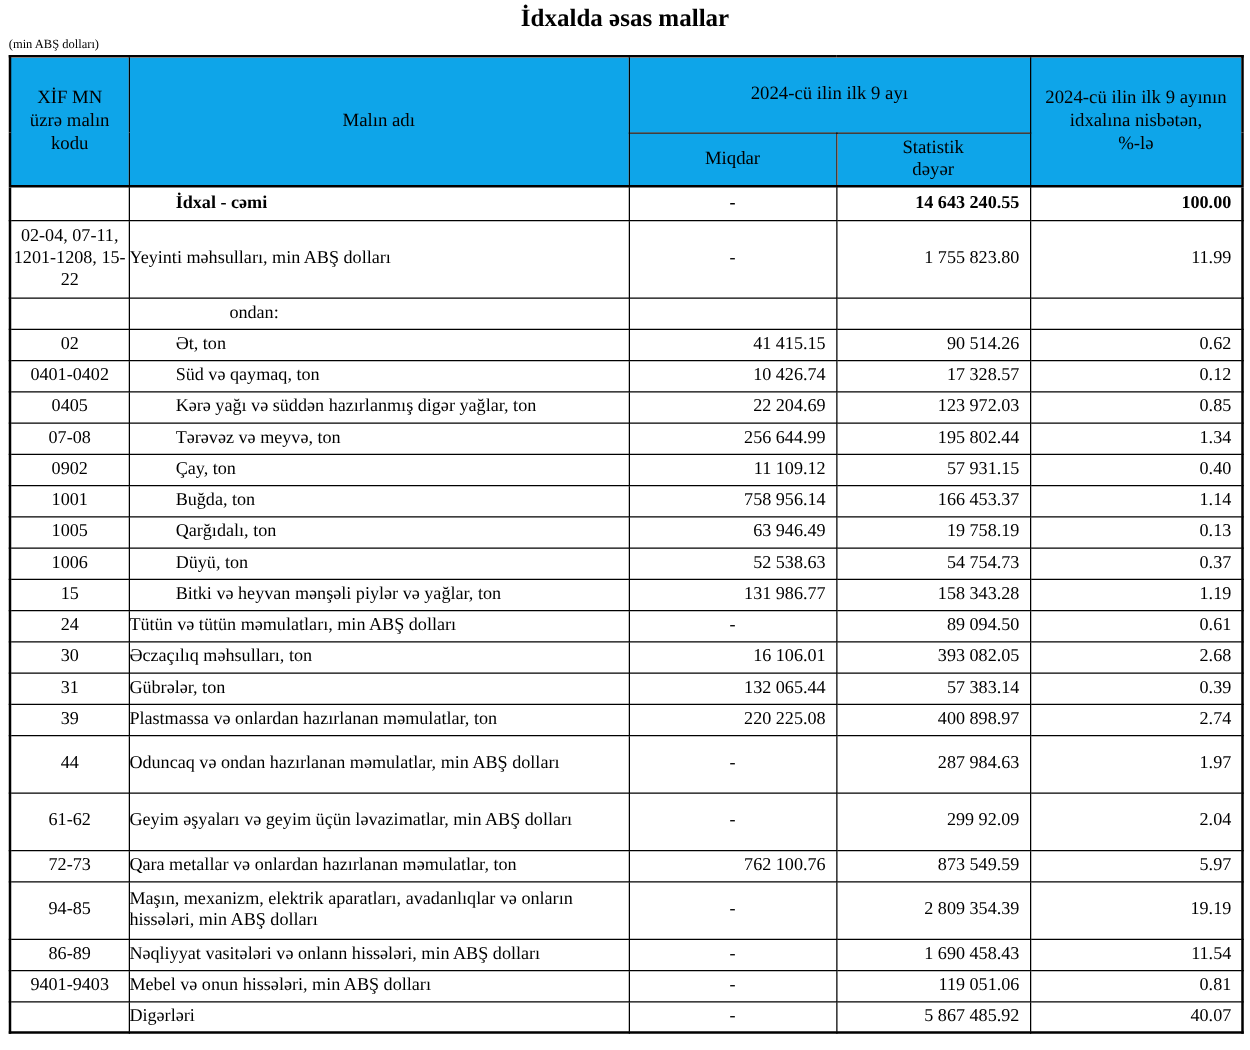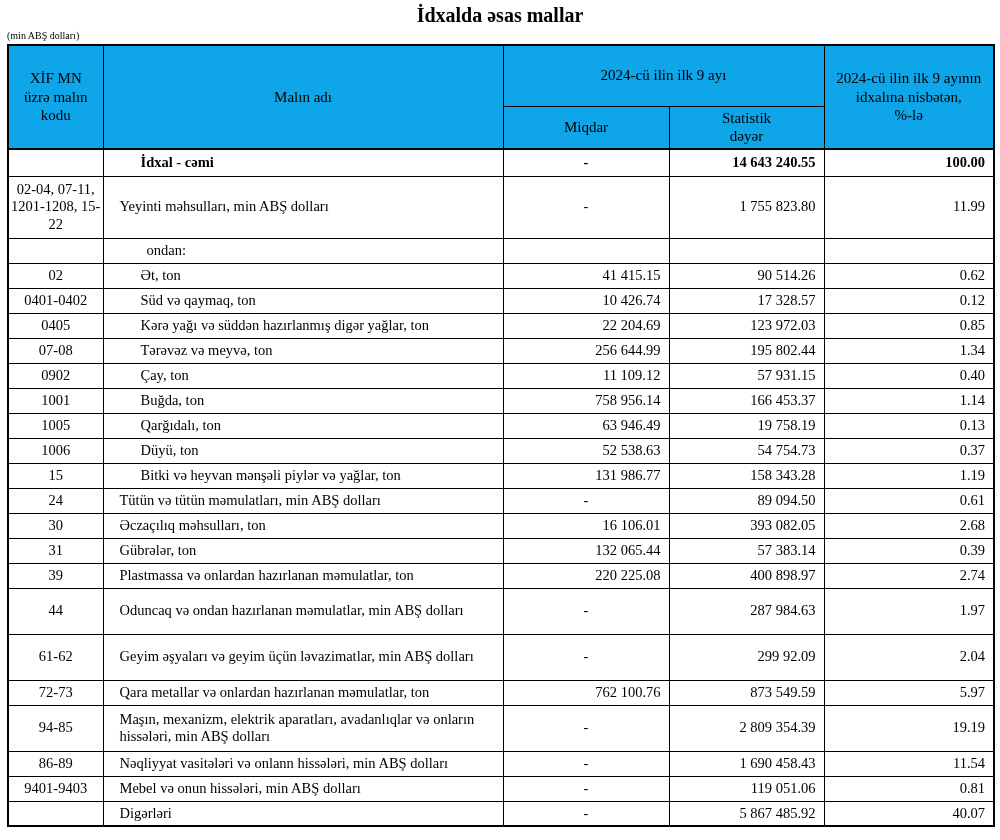--- a/index.html
+++ b/index.html
@@ -14,23 +14,23 @@
   thead tr.hrow2{height:42px;}
   thead{border-bottom:2px solid #000;}
   .pre{white-space:pre-line;}
   tbody tr{height:25px;}
   tbody tr.h-total{height:27px;}
   tbody tr.h-xl{height:62px;}
   tbody tr.h-tall{height:46px;}
   tbody td{font-size:14.5px;vertical-align:middle;padding:1px 3px;line-height:1.2;}
   tbody tr.total td{font-weight:bold;}
   td.c-code{text-align:center;padding-left:2px;padding-right:2px;}
-  td.c-name{text-align:left;padding-left:16px;}
+  td.c-name{text-align:left;padding-left:0;}
   td.c-name.indent{padding-left:37px;}
-  td.c-name.grouplab{padding-left:43px;}
+  td.c-name.grouplab{padding-left:80px;}
   td.c-num{text-align:right;padding-right:8px;}
   td.c-num.dash{text-align:center;padding-right:3px;}
 </style>
 </head>
 <body>
 
 <div class="page">
   <div class="title">İdxalda əsas mallar</div>
   <div class="unit-note">(min ABŞ dolları)</div>
 

